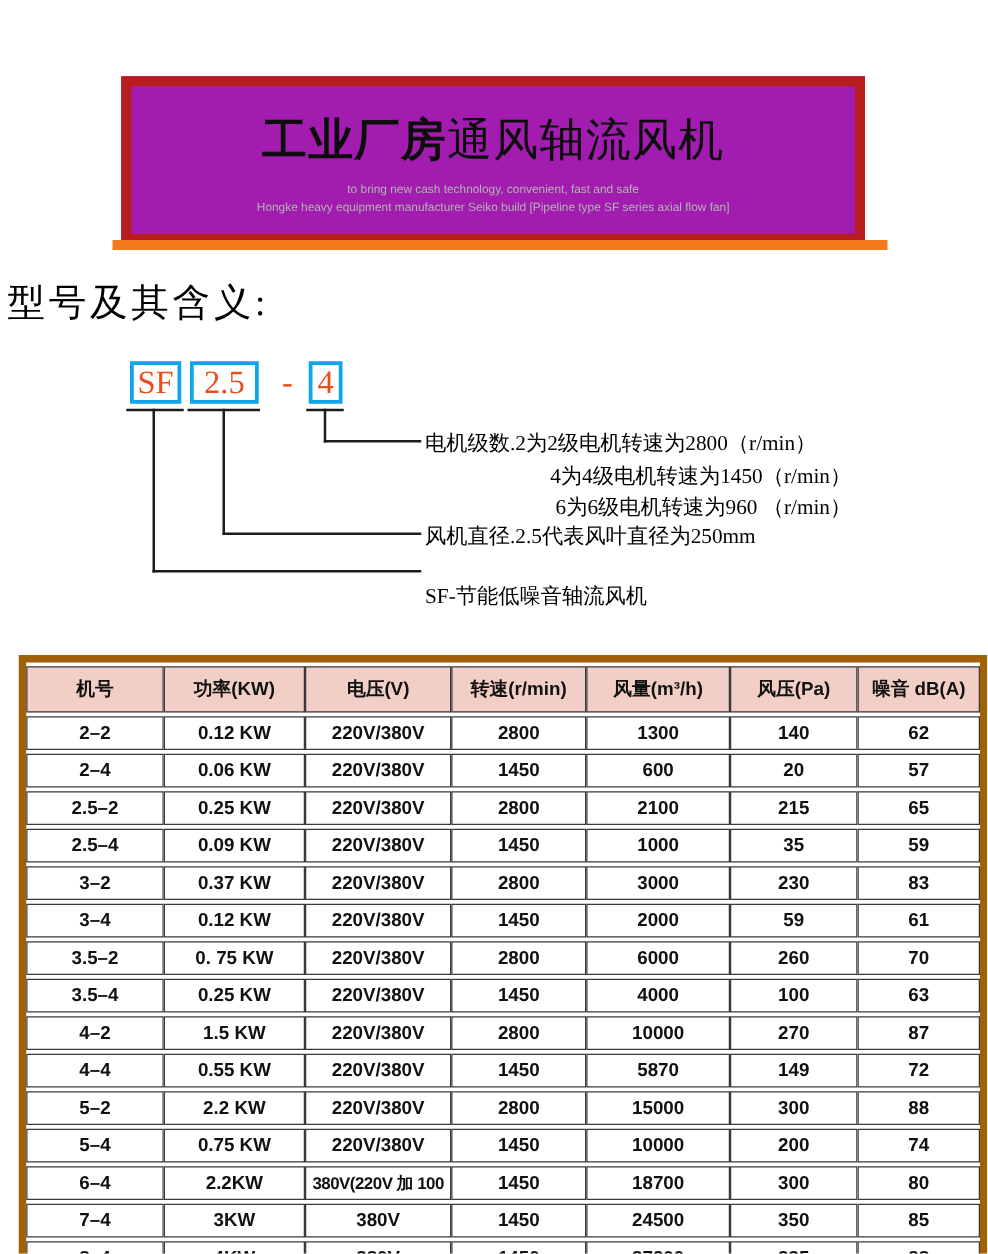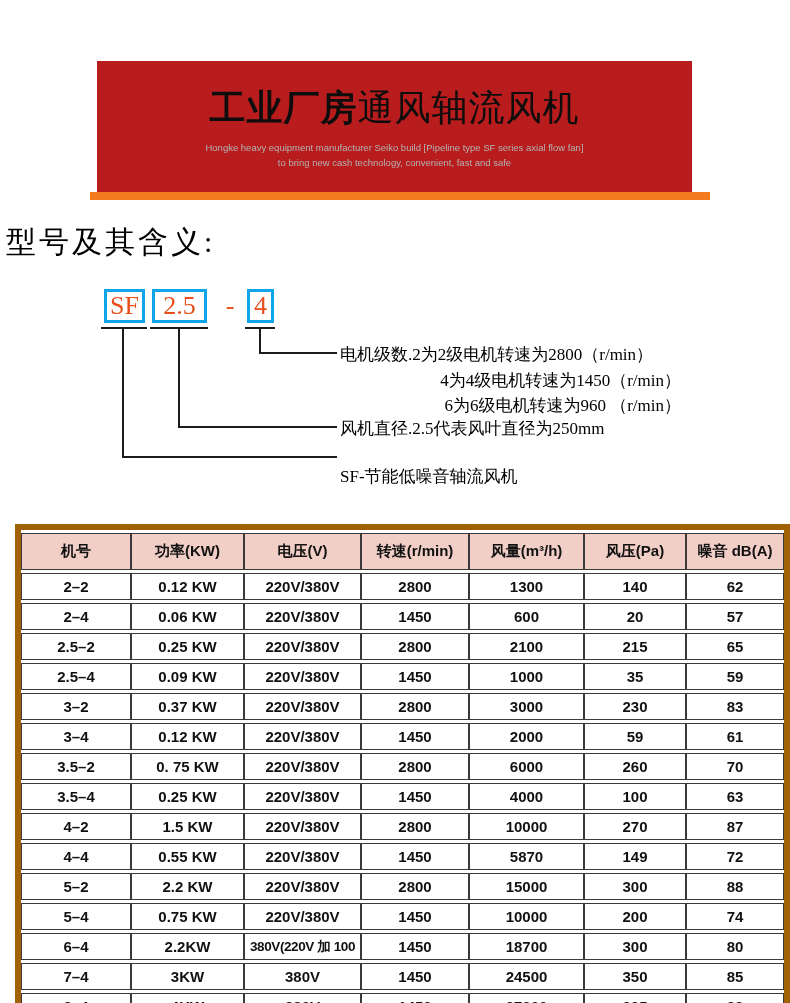--- a/index.html
+++ b/index.html
@@ -1,21 +1,21 @@
 <!DOCTYPE html>
 <html><head>
 <meta charset="utf-8">
 <style>
   html,body{margin:0;padding:0;background:#fff;}
   .page{position:relative;width:790px;height:1003px;background:#fff;overflow:hidden;
         font-family:"Liberation Sans",sans-serif;color:#111;}
 
   
   .hero-box{position:absolute;left:97px;top:61px;width:595px;height:134px;
-            box-sizing:border-box;border:4px solid #b91c1c;background:#b91c1c;}
+            box-sizing:border-box;border:8px solid #b91c1c;background:#a21caf;}
   .hero-title{margin-top:20px;text-align:center;font-size:36px;line-height:46px;
               letter-spacing:1px;color:#0d0d0d;white-space:nowrap;}
   .hero-title .t-bold{font-weight:800;}
   .hero-title .t-light{font-weight:300;}
   .hero-sub{margin-top:9px;text-align:center;font-size:9.5px;line-height:15px;color:#b3b3b3;}
   .hero-bar{position:absolute;left:90px;top:192px;width:620px;height:8px;background:#f37b1d;}
 
   
   .model-heading{position:absolute;left:6px;top:222px;margin:0;
                  font-family:"Liberation Serif","DejaVu Serif",serif;
@@ -62,22 +62,22 @@
 </head>
 <body>
 
 <div class="page">
 
   <div class="hero-box">
     <div class="hero-title">
       <span class="t-bold">工业厂房</span><span class="t-light">通风轴流风机</span>
     </div>
     <div class="hero-sub">
+      <div>to bring new cash technology, convenient, fast and safe</div>
       <div>Hongke heavy equipment manufacturer Seiko build [Pipeline type SF series axial flow fan]</div>
-      <div>to bring new cash technology, convenient, fast and safe</div>
     </div>
   </div>
   <div class="hero-bar"></div>
 
   <h2 class="model-heading">型号及其含义:</h2>
 
   <div>
     <div class="code-box box-sf">SF</div>
     <div class="code-box box-size">2.5</div>
     <div class="code-dash">-</div>

